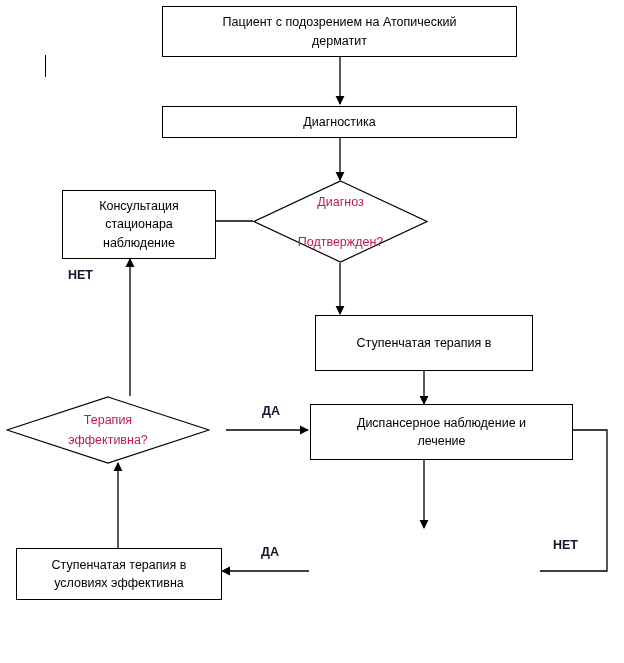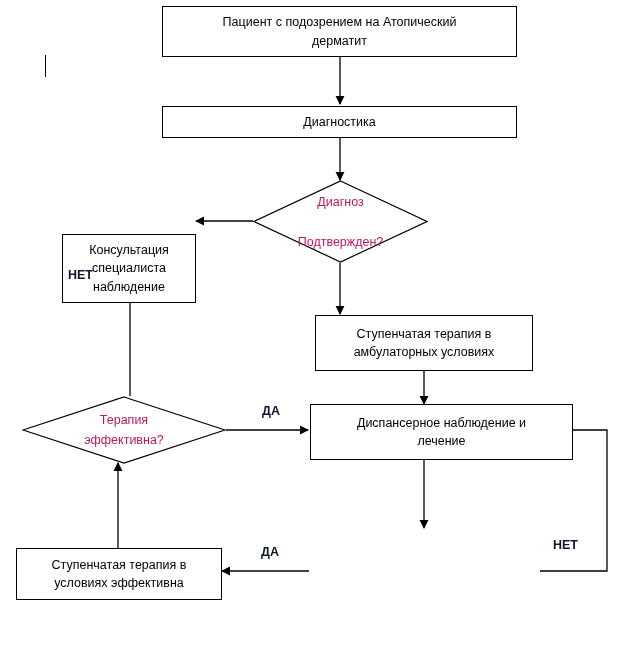--- a/index.html
+++ b/index.html
@@ -125,45 +125,44 @@
       <polygon points="87.5,1 174,41.5 87.5,82 1,41.5" fill="#ffffff" stroke="#000000" stroke-width="1.2"></polygon>
     </svg>
     <div class="diamond-label">
       <div>
         <span>Диагноз</span><br><br>
         <span>Подтвержден?</span>
       </div>
     </div>
   </div>
 
-  <div class="node box" style="left:62px; top:190px; width:134px; height:69px;margin-top:44px;">
+  <div class="node box" style="left:62px; top:190px; width:154px; height:69px;">
     <div>
       <span>Консультация</span><br>
-      <span>специалиста</span><br>
+      <span>стационара</span><br>
       <span>наблюдение</span>
     </div>
   </div>
 
   <div class="edge-label" style="left:68px; top:268px;">НЕТ</div>
 
   <div class="node box" style="left:315px; top:315px; width:218px; height:56px;">
     <div>
       <span>Ступенчатая терапия в</span><br>
-      <span>амбулаторных условиях</span>
     </div>
   </div>
 
   <div class="node box" style="left:310px; top:404px; width:263px; height:56px;">
     <div>
       <span>Диспансерное наблюдение и</span><br>
       <span>лечение</span>
     </div>
   </div>
 
-  <div class="diamond-wrap" style="left:22px; top:396px; width:204px; height:68px;">
+  <div class="diamond-wrap" style="left:6px; top:396px; width:204px; height:68px;">
     <svg width="204" height="68">
       <polygon points="102,1 203,34 102,67 1,34" fill="#ffffff" stroke="#000000" stroke-width="1.2"></polygon>
     </svg>
     <div class="diamond-label">
       <div>
         <span>Терапия</span><br>
         <span>эффективна?</span>
       </div>
     </div>
   </div>

